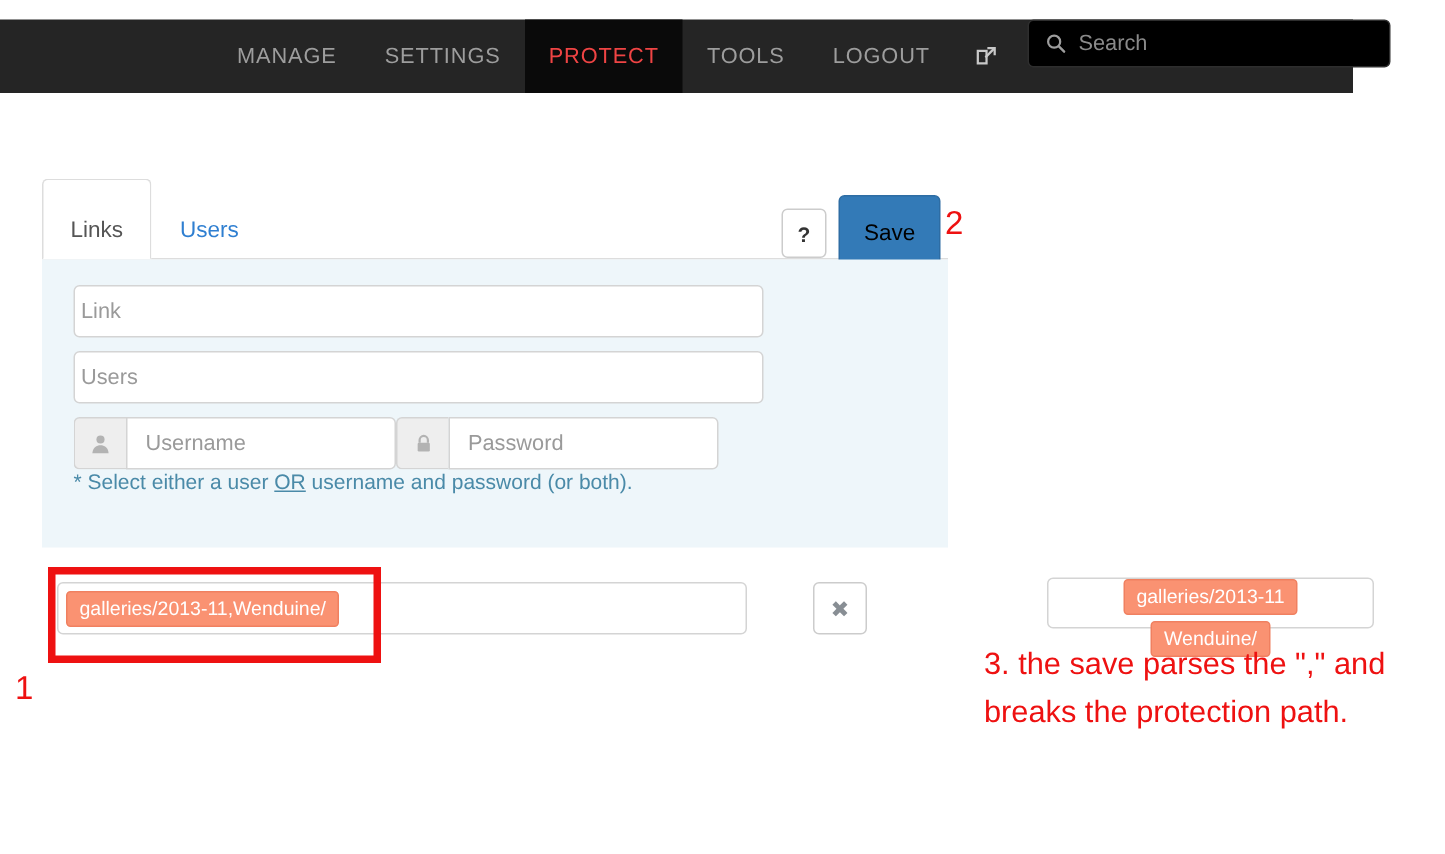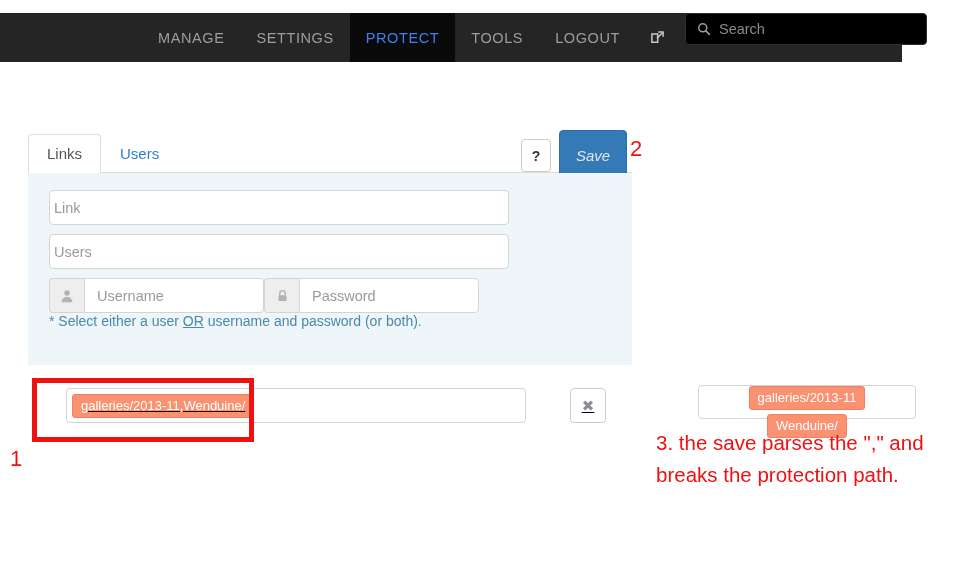--- a/index.html
+++ b/index.html
@@ -28,21 +28,21 @@
     padding: 0 16px;
     color: #9d9d9d;
     font-size: 14.5px;
     letter-spacing: 0.6px;
     text-decoration: none;
     white-space: nowrap;
     cursor: pointer;
   }
   .nav-item.active {
     background: #0a0a0a;
-    color: #3b82f6;
+    color: #ef4444;
   }
   .nav-icon-btn {
     display: flex; align-items: center; justify-content: center;
     padding: 0 14px; height: 49px; cursor: pointer;
   }
   .nav-search {
     position: relative;
     width: 242px; height: 32px;
     background: #000000;
     border: 1px solid #2e2e2e;
@@ -56,21 +56,21 @@
   }
 
   
   .tabs-row {
     position: absolute; left: 28px; top: 128px;
     width: 604px; height: 45px;
     display: flex; align-items: flex-end;
     border-bottom: 1px solid #dddddd;
   }
   .tab {
-    padding: 10px 18px 9px 18px;
+    padding: 25px 18px 9px 18px;
     font-size: 15px;
     line-height: 1.2;
     cursor: pointer;
     border: 1px solid transparent;
     border-radius: 4px 4px 0 0;
     margin-bottom: -1px;
     color: #2f7fd1;
   }
   .tab.active {
     background: #ffffff;
@@ -91,25 +91,24 @@
     color: #333333;
     font-size: 14px; font-weight: bold;
     display: flex; align-items: center; justify-content: center;
     cursor: pointer;
   }
   .btn-save {
     height: 51px; padding: 0 16px;
     background: #337ab7;
     border: 1px solid #2e6da4;
     border-radius: 4px;
-    color: #e5e5e5;
+    color: #000000;
     font-size: 15px;
     display: flex; align-items: center; justify-content: center;
     cursor: pointer;
-    font-style: italic;
   }
 
   .panel-body {
     position: absolute; left: 28px; top: 173px;
     width: 604px; height: 192px;
     background: #eef6fa;
   }
   .panel-body-inner { padding: 17px 21px 0 21px; }
 
   .form-control {
@@ -148,22 +147,22 @@
   .ig-input::placeholder { color: #9a9a9a; }
 
   .hint {
     font-size: 14px;
     color: #4a8aa8;
   }
   .hint u { text-decoration: underline; }
 
   
   .tag-row {
-    position: absolute; left: 66px; top: 388px;
-    display: flex; align-items: center; text-decoration: underline;
+    position: absolute; left: 38px; top: 388px;
+    display: flex; align-items: center;
   }
   .tag-input {
     width: 460px; height: 35px;
     background: #ffffff;
     border: 1px solid #d4d4d4;
     border-radius: 4px;
     display: flex; align-items: center;
     padding: 0 5px;
     gap: 4px;
   }

